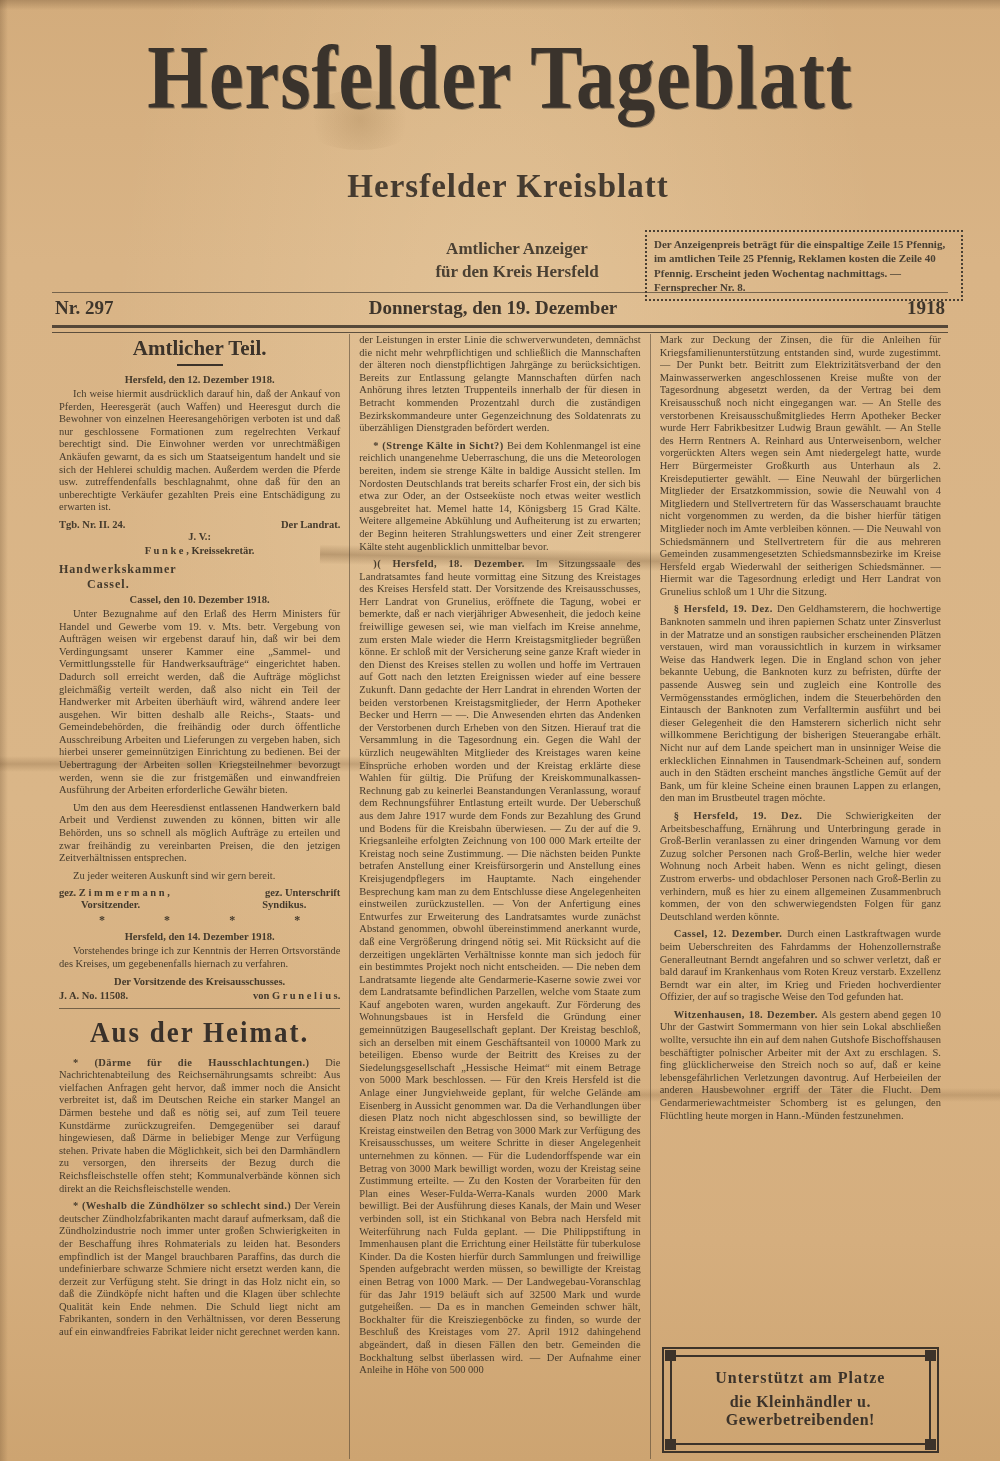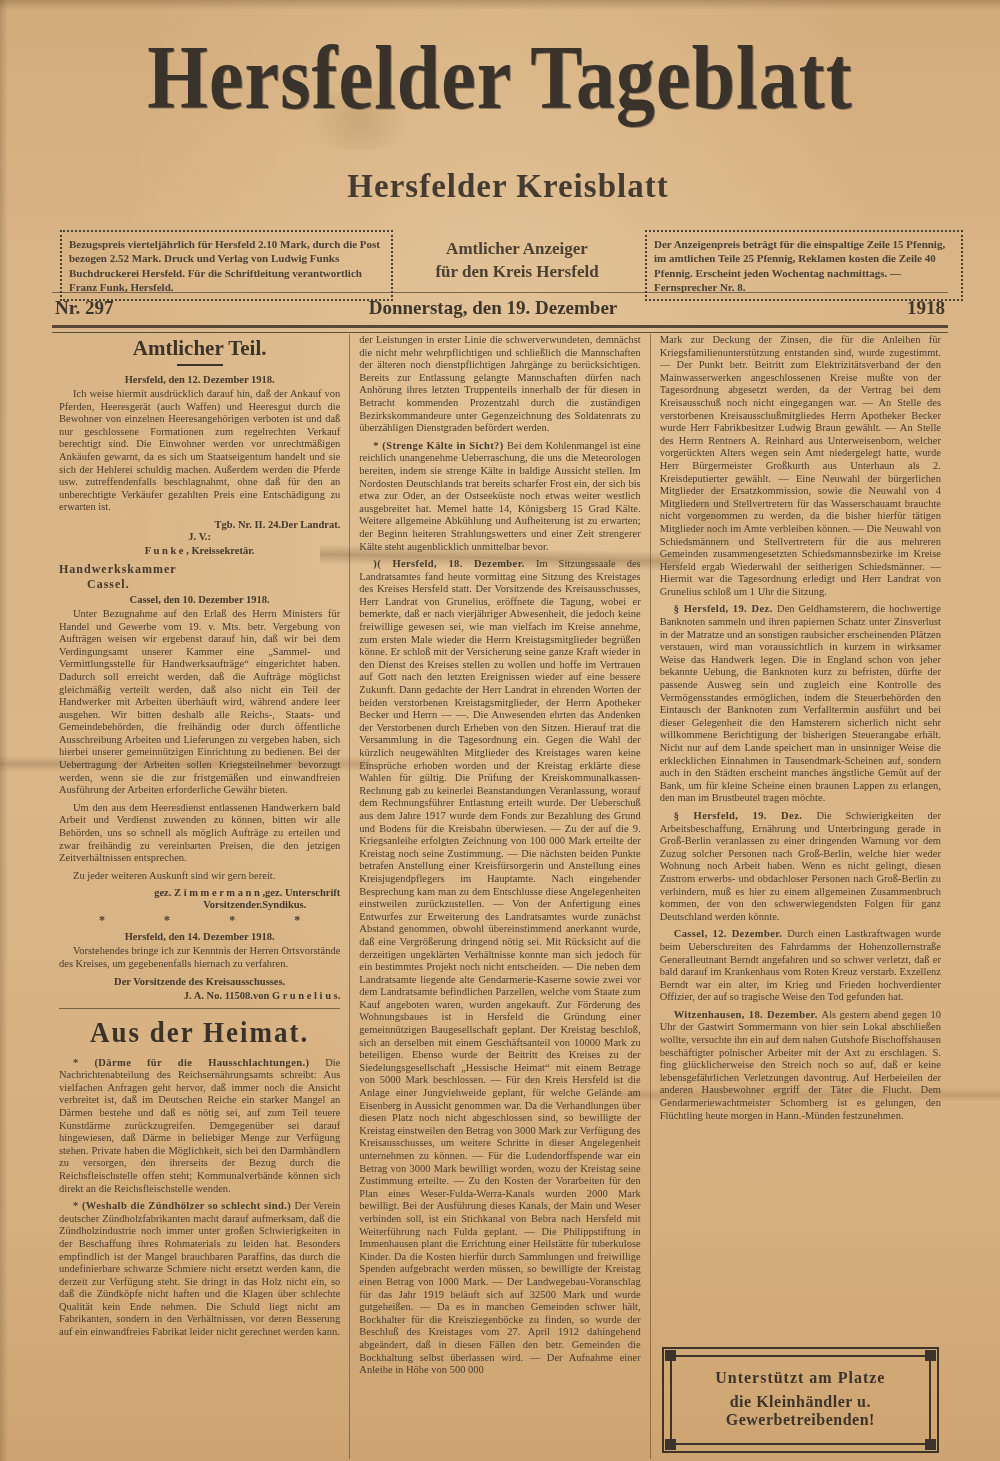--- a/index.html
+++ b/index.html
@@ -61,21 +61,21 @@
   
   .col p{margin:0 0 5px;font-size:10.5px;line-height:1.2;text-align:justify;text-indent:14px;color:#463b2c;}
   .col p.noindent{text-indent:0;}
   .col p b.lead{font-weight:bold;letter-spacing:.4px;}
   .h1{font-size:21px;font-weight:bold;text-align:center;margin:2px 0 0;color:#3c332a;}
   .h1-rule{width:46px;border-top:2.5px solid #3c332a;margin:3px auto 8px;}
   .display{font-size:27px;font-weight:bold;text-align:center;letter-spacing:2px;margin:8px 0 9px;color:#39312a;transform:scaleY(1.1);}
   .linec{font-size:10.5px;text-align:center;margin:1px 0 3px;font-weight:bold;}
   .addr{font-size:12px;font-weight:bold;letter-spacing:1px;margin:6px 0 2px;}
   .addr .l2{padding-left:28px;}
-  .rowline{display:flex;justify-content:flex-end;font-size:10.5px;font-weight:bold;margin:1px 0;}
+  .rowline{display:flex;justify-content:space-between;font-size:10.5px;font-weight:bold;margin:1px 0;}
   .rowline.ind{padding:0 34px 0 22px;}
   .stars{display:flex;justify-content:space-between;padding:2px 40px;font-size:12px;font-weight:bold;}
   .colrule{border-top:1px solid rgba(74,62,46,.7);margin:7px 0 4px;}
 
   
   .ad-outer{position:relative;margin:14px 2px 6px;border:2px solid #3c332a;padding:6px;}
   .ad-inner{border:2px solid #3c332a;padding:12px 0 14px;text-align:center;}
   .ad-line1{font-size:16px;font-weight:bold;letter-spacing:1px;color:#3c332a;}
   .ad-line2{font-size:16px;font-weight:bold;letter-spacing:.5px;margin-top:6px;color:#3c332a;}
   .sq{position:absolute;width:11px;height:11px;background:#3c332a;}
@@ -91,21 +91,20 @@
   <div class="stain edge-left"></div>
   <div class="stain crease-a"></div>
   <div class="stain crease-b"></div>
   <div class="stain crease-c"></div>
   <div class="stain blotch" style="left:300px;top:90px;width:120px;height:60px;"></div>
   <div class="stain blotch" style="left:640px;top:480px;width:140px;height:70px;"></div>
 
   <h1 class="masthead-title">Hersfelder Tageblatt</h1>
   <div class="masthead-subtitle">Hersfelder Kreisblatt</div>
 
-  <div class="infobox left">Bezugspreis vierteljährlich für Hersfeld 2.10 Mark, durch die Post bezogen 2.52 Mark. Druck und Verlag von Ludwig Funks Buchdruckerei Hersfeld. Für die Schriftleitung verantwortlich Franz Funk, Hersfeld.</div>
   <div class="centerbox">
     <div>Amtlicher Anzeiger</div>
     <div>für den Kreis Hersfeld</div>
   </div>
   <div class="infobox right">Der Anzeigenpreis beträgt für die einspaltige Zeile 15 Pfennig, im amtlichen Teile 25 Pfennig, Reklamen kosten die Zeile 40 Pfennig. Erscheint jeden Wochentag nachmittags. — Fernsprecher Nr. 8.</div>
 
   <div class="rule-thin"></div>
 
   <div class="dateline">
     <span>Nr. 297</span>

